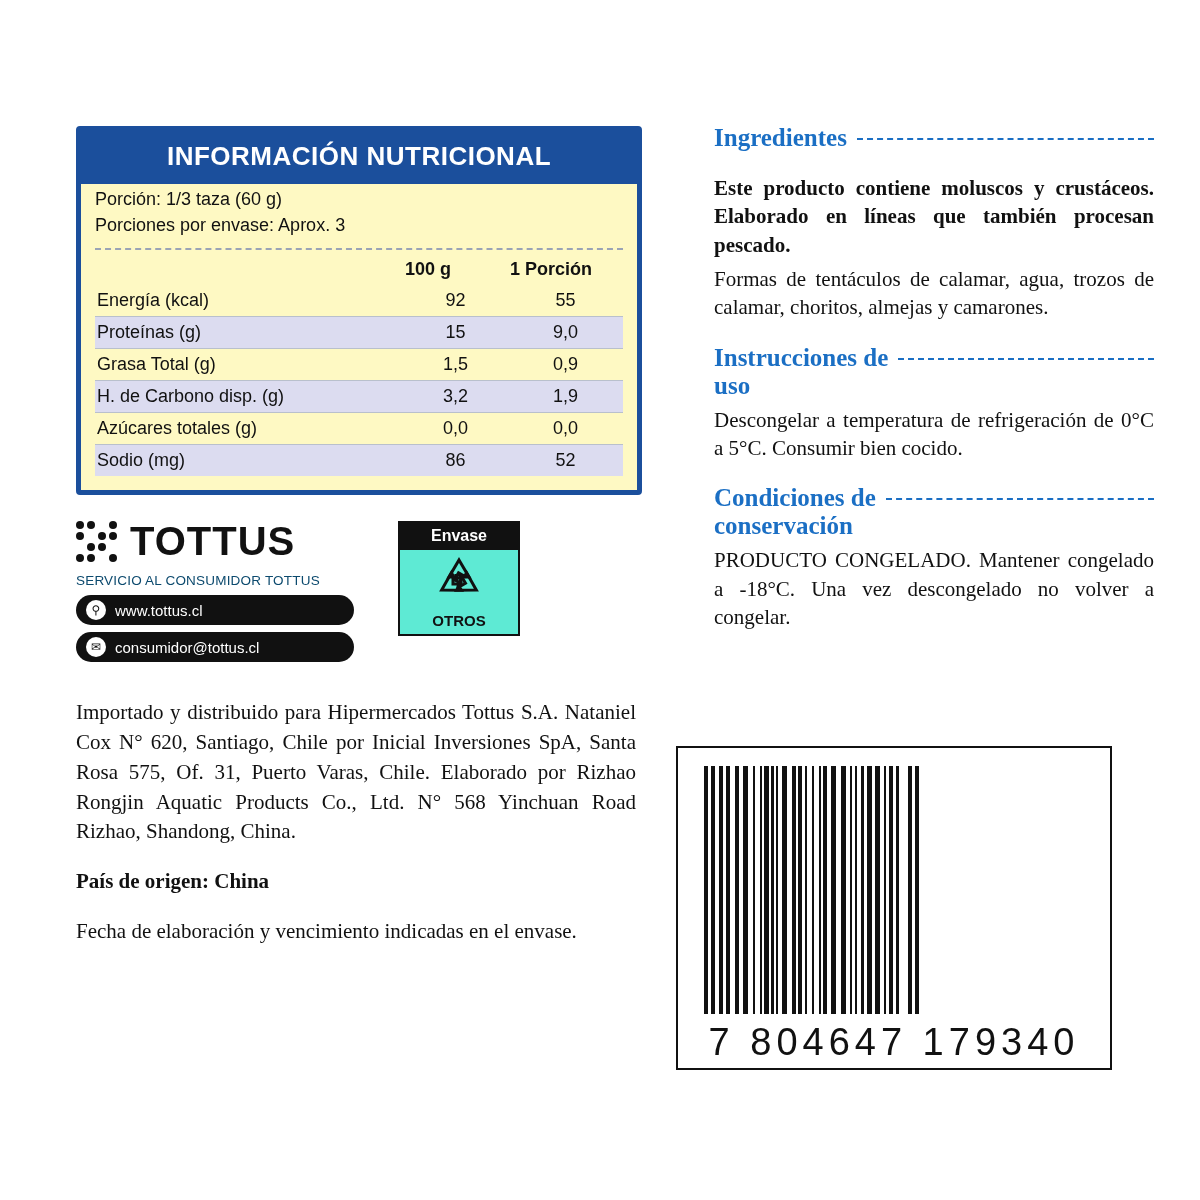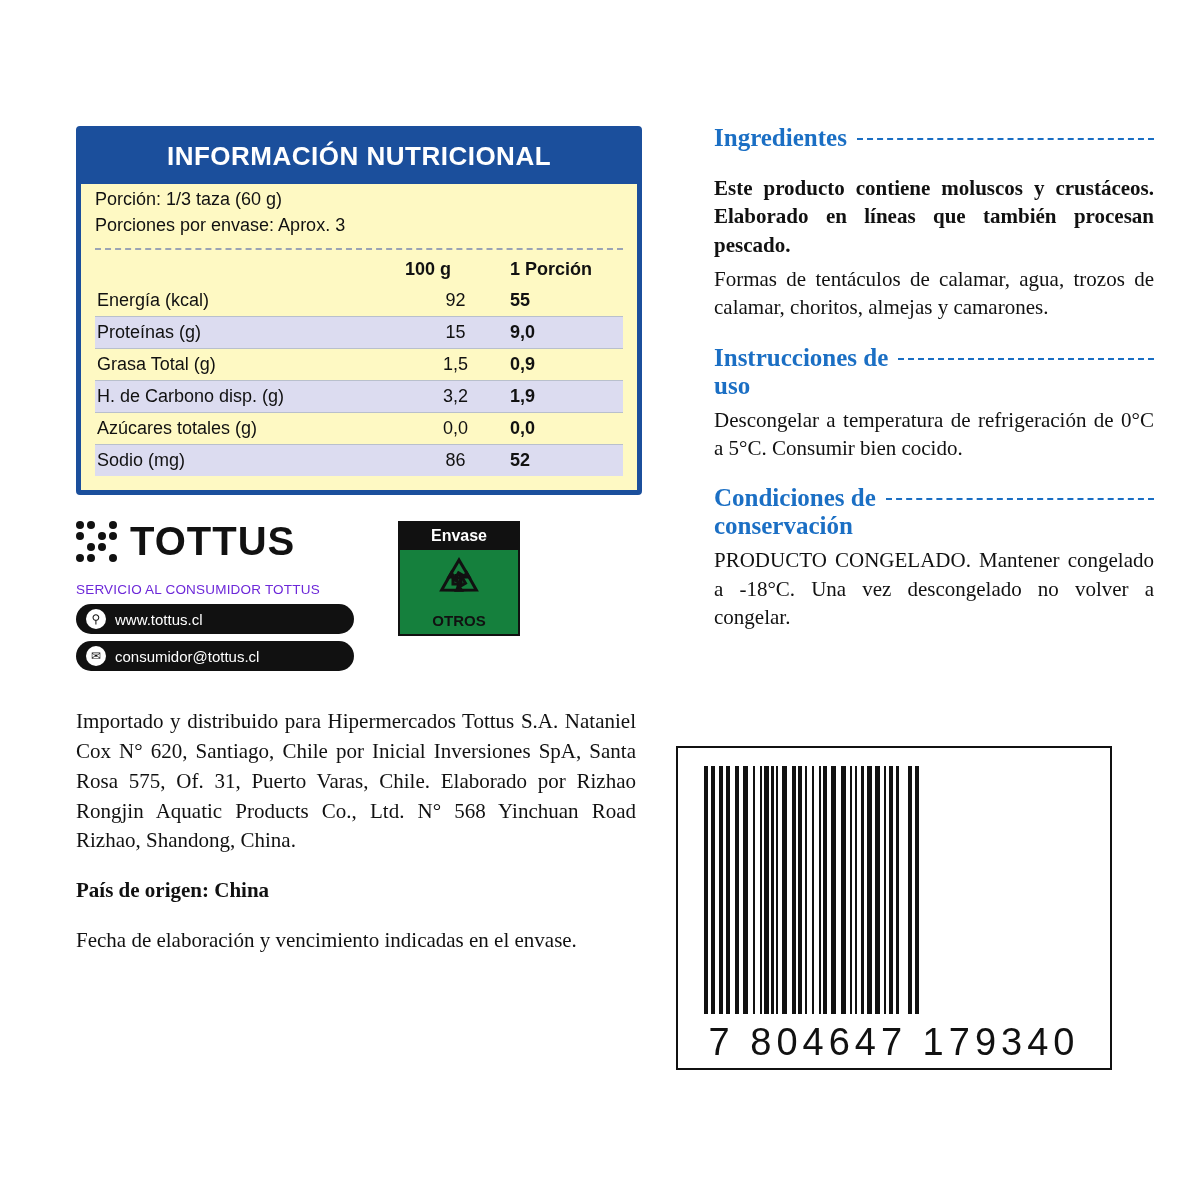--- a/index.html
+++ b/index.html
@@ -59,21 +59,21 @@
   table.nutri th, table.nutri td {
     padding: 5px 2px;
   }
   table.nutri th {
     font-weight: bold;
     text-align: left;
   }
   table.nutri th.lbl { text-align: left; }
   table.nutri td.lbl { text-align: left; }
   table.nutri td.val { text-align: center; width: 105px; }
-  table.nutri td.val2 { text-align: left; width: 115px; font-weight: bold; }
+  table.nutri td.val2 { text-align: center; width: 115px; }
   tr.shaded td { background: #dcdcf0; }
   tr.rowline td { border-bottom: 1px solid #b9c0cc; }
   td.indent { padding-left: 22px; }
 
   
   .brand-row {
     display: flex;
     align-items: flex-start;
     margin-top: 26px;
   }
@@ -95,23 +95,23 @@
   .dotgrid i.off { background: transparent; }
   .tottus-word {
     font-size: 40px;
     font-weight: bold;
     letter-spacing: 1px;
     color: #111;
     line-height: 1;
   }
   .tottus-sub {
     font-size: 13.5px;
-    color: #6d28d9;
+    color: #0c4a6e;
     letter-spacing: 0.2px;
-    margin-top: 21px;
+    margin-top: 12px;
   }
   .pill {
     margin-top: 7px;
     background: #111;
     color: #fff;
     border-radius: 16px;
     height: 30px;
     display: flex;
     align-items: center;
     padding: 0 10px;
@@ -126,21 +126,21 @@
     display: flex; align-items: center; justify-content: center;
     font-size: 12px;
     margin-right: 9px;
     flex: 0 0 auto;
   }
   
   .envase-box {
     margin-left: 22px;
     width: 122px;
     border: 2px solid #111;
-    background: #15803d;
+    background: #5eead4;
     text-align: center;
   }
   .envase-title {
     background: #111; color: #fff;
     font-size: 16px; font-weight: bold;
     padding: 4px 0 5px 0;
   }
   .recycle {
     position: relative;
     height: 62px;

